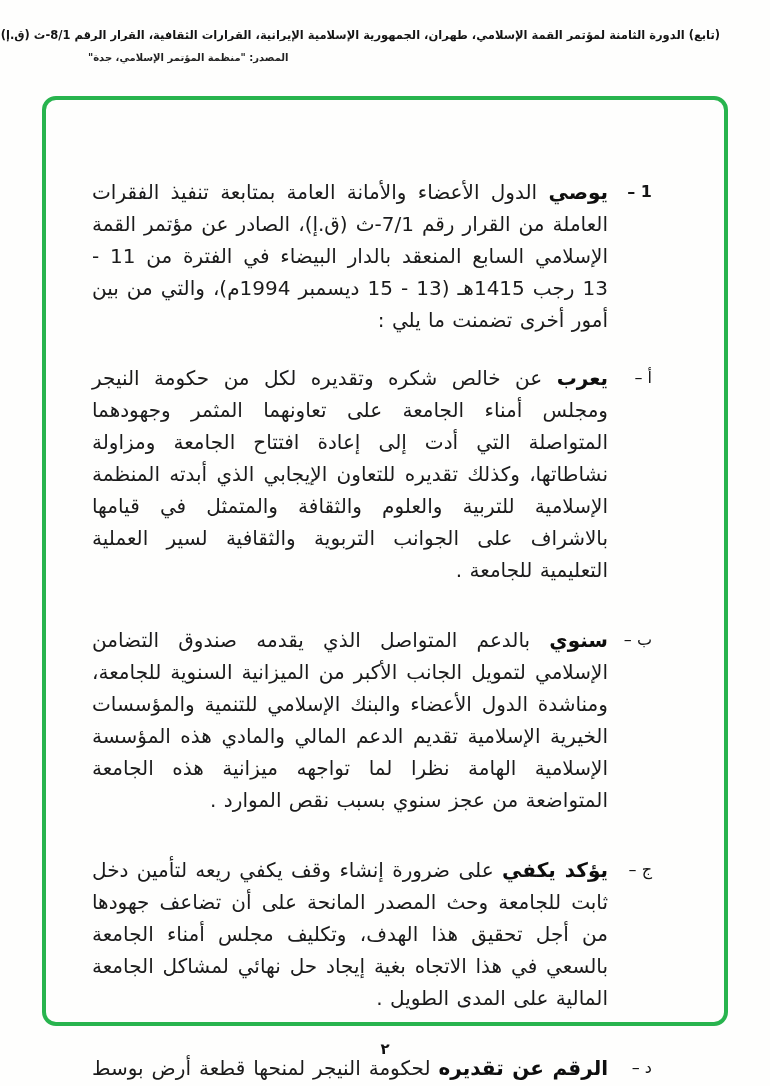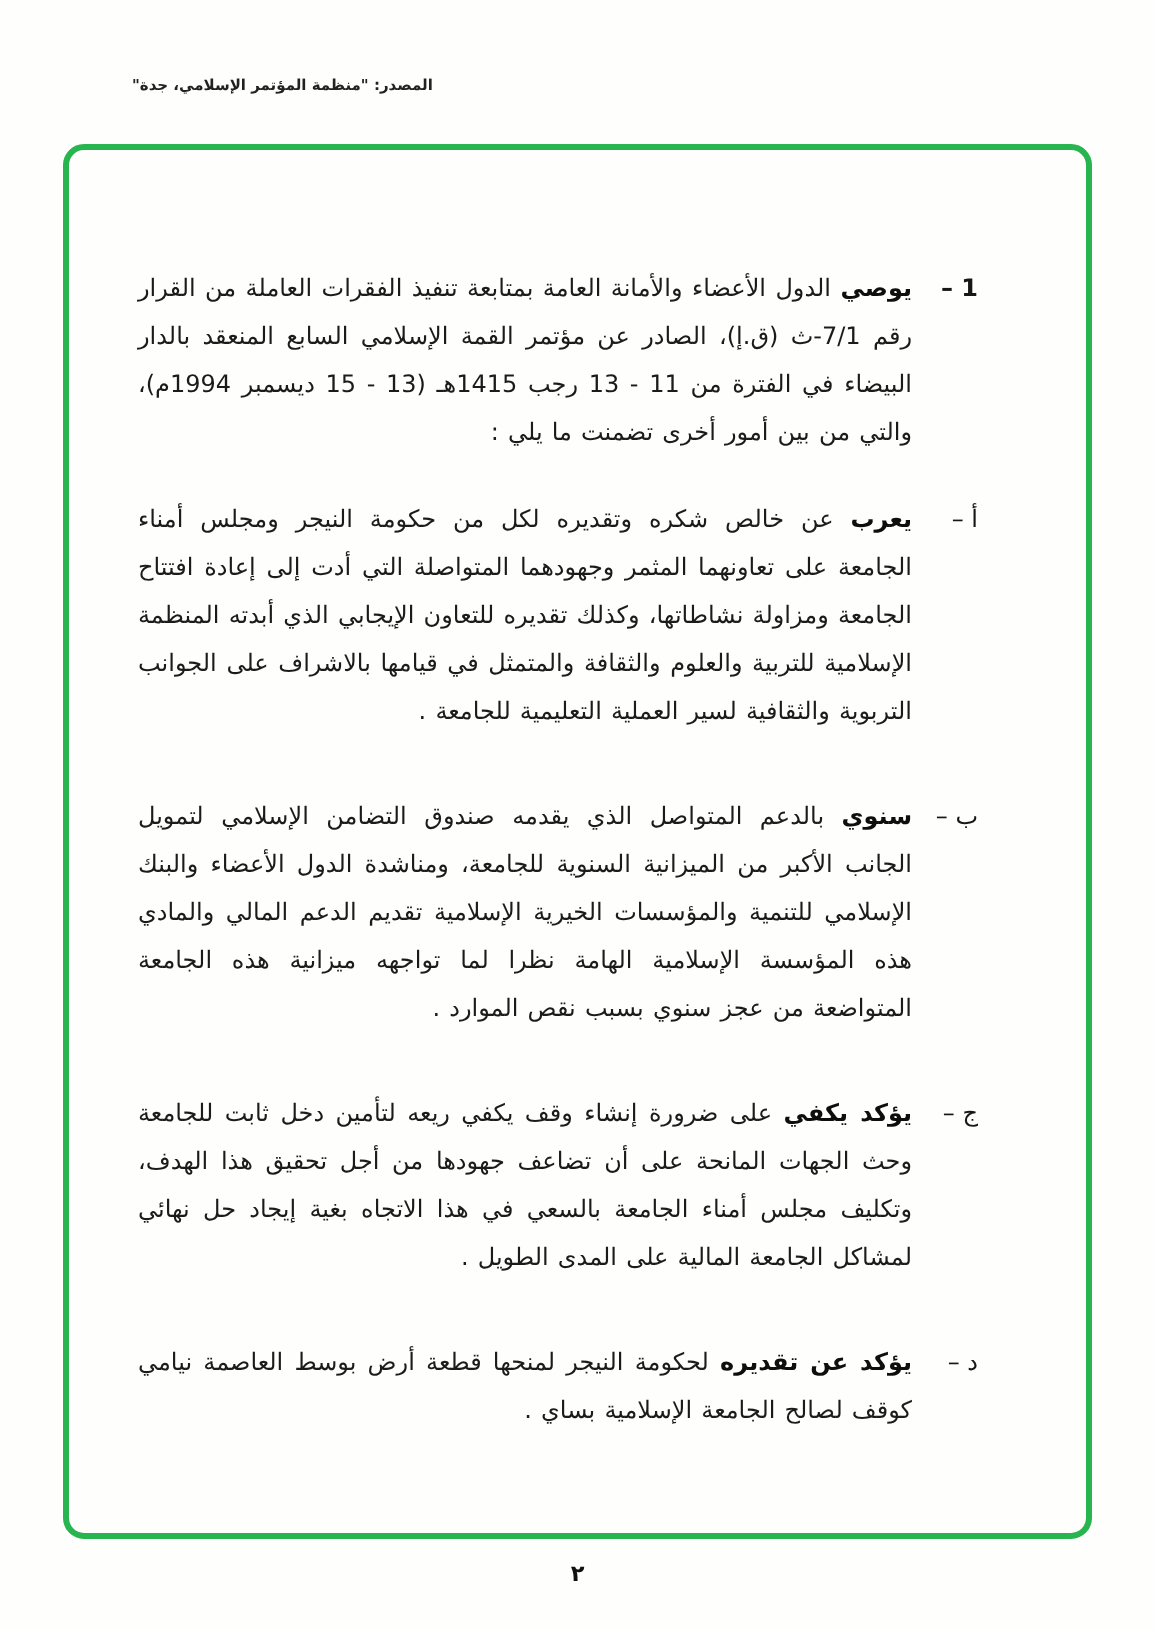--- a/index.html
+++ b/index.html
@@ -78,21 +78,21 @@
     width: 34px;
     font-size: 16px;
     line-height: 32px;
     color: #161616;
     white-space: nowrap;
   }
   .marker.num { font-weight: bold; }
 
   .text {
     flex: 1;
-    font-size: 16px;
+    font-size: 20px;
     line-height: 32px;
     text-align: justify;
     color: #1b1b1b;
     word-spacing: 1px;
   }
 
   .lead {
     font-weight: bold;
     color: #0e0e0e;
   }
@@ -107,20 +107,21 @@
     font-size: 15px;
     font-weight: bold;
     color: #101010;
   }
 </style>
 </head>
 <body>
 
 <div class="page">
 
+  <div class="header-citation">(تابع) الدورة الثامنة لمؤتمر القمة الإسلامي، طهران، الجمهورية الإسلامية الإيرانية، القرارات الثقافية، القرار الرقم 8/1-ث (ق.إ)</div>
 
   <div class="header-source">المصدر:  "منظمة المؤتمر الإسلامي، جدة"</div>
 
   <div class="frame"></div>
 
   <div class="content">
 
     <div class="item">
       <div class="marker num">1 –</div>
       <p class="text"><b class="lead">يوصي</b><span> الدول الأعضاء والأمانة العامة بمتابعة تنفيذ الفقرات العاملة من القرار رقم 7/1-ث (ق.إ)، الصادر عن مؤتمر القمة الإسلامي السابع المنعقد بالدار البيضاء في الفترة من 11 - 13 رجب 1415هـ (13 - 15 ديسمبر 1994م)، والتي من بين أمور أخرى تضمنت ما يلي :</span></p>
@@ -131,25 +132,25 @@
       <p class="text"><b class="lead">يعرب</b><span> عن خالص شكره وتقديره لكل من حكومة النيجر ومجلس أمناء الجامعة على تعاونهما المثمر وجهودهما المتواصلة التي أدت إلى إعادة افتتاح الجامعة ومزاولة نشاطاتها، وكذلك تقديره للتعاون الإيجابي الذي أبدته المنظمة الإسلامية للتربية والعلوم والثقافة والمتمثل في قيامها بالاشراف على الجوانب التربوية والثقافية لسير العملية التعليمية للجامعة .</span></p>
     </div>
 
     <div class="item">
       <div class="marker">ب –</div>
       <p class="text"><b class="lead">سنوي</b><span> بالدعم المتواصل الذي يقدمه صندوق التضامن الإسلامي لتمويل الجانب الأكبر من الميزانية السنوية للجامعة، ومناشدة الدول الأعضاء والبنك الإسلامي للتنمية والمؤسسات الخيرية الإسلامية تقديم الدعم المالي والمادي هذه المؤسسة الإسلامية الهامة نظرا لما تواجهه ميزانية هذه الجامعة المتواضعة من عجز سنوي بسبب نقص الموارد .</span></p>
     </div>
 
     <div class="item">
       <div class="marker">ج –</div>
-      <p class="text"><b class="lead">يؤكد يكفي</b><span> على ضرورة إنشاء وقف يكفي ريعه لتأمين دخل ثابت للجامعة وحث الجهات المانحة على أن تضاعف جهودها من أجل تحقيق هذا الهدف، وتكليف مجلس أمناء الجامعة بالسعي في هذا الاتجاه بغية إيجاد حل نهائي لمشاكل الجامعة المالية على المدى الطويل .</span></p>
+      <p class="text"><b class="lead">يؤكد يكفي</b><span> على ضرورة إنشاء وقف يكفي ريعه لتأمين دخل ثابت للجامعة وحث المصدر المانحة على أن تضاعف جهودها من أجل تحقيق هذا الهدف، وتكليف مجلس أمناء الجامعة بالسعي في هذا الاتجاه بغية إيجاد حل نهائي لمشاكل الجامعة المالية على المدى الطويل .</span></p>
     </div>
 
     <div class="item">
       <div class="marker">د –</div>
-      <p class="text"><b class="lead">يؤكد عن تقديره</b><span> لحكومة النيجر لمنحها قطعة أرض بوسط العاصمة نيامي كوقف لصالح الجامعة الإسلامية بساي .</span></p>
+      <p class="text"><b class="lead">الرقم عن تقديره</b><span> لحكومة النيجر لمنحها قطعة أرض بوسط العاصمة نيامي كوقف لصالح الجامعة الإسلامية بساي .</span></p>
     </div>
 
   </div>
 
   <div class="page-number">٢</div>
 
 </div>
 
 </body></html>

